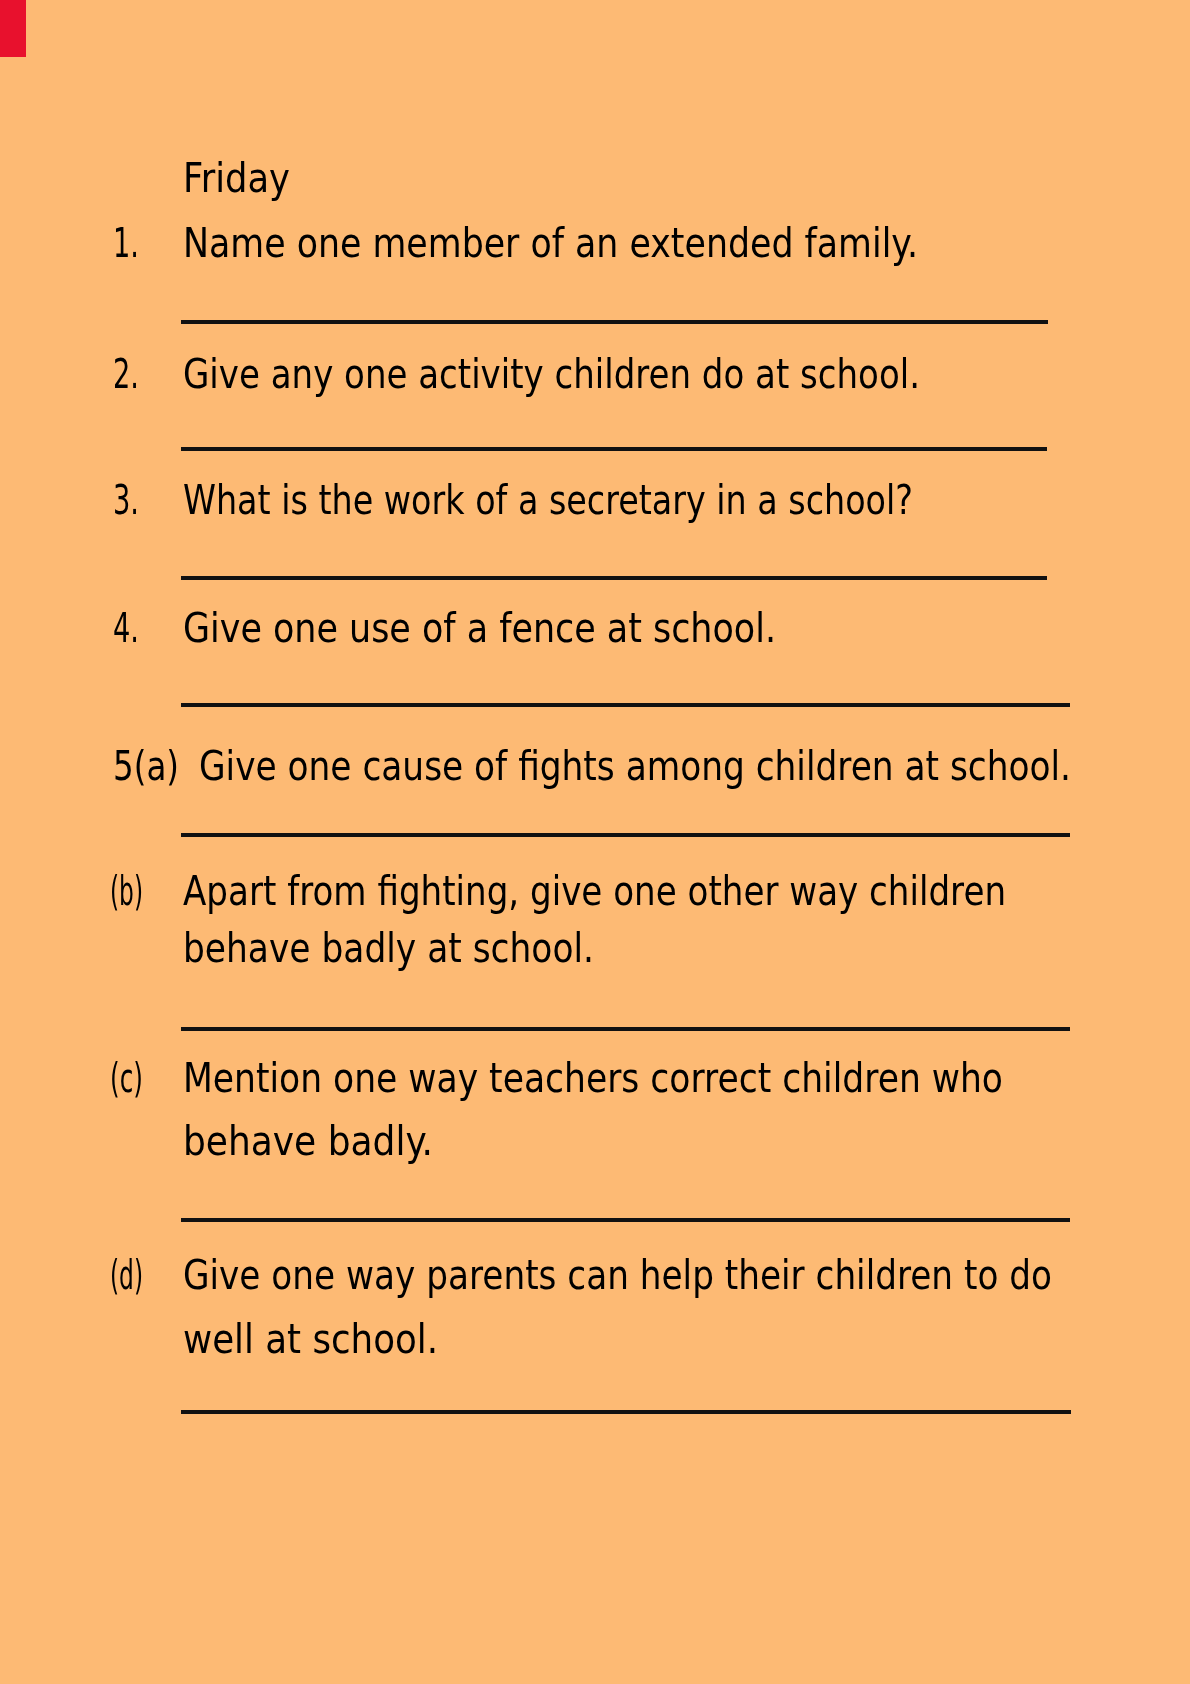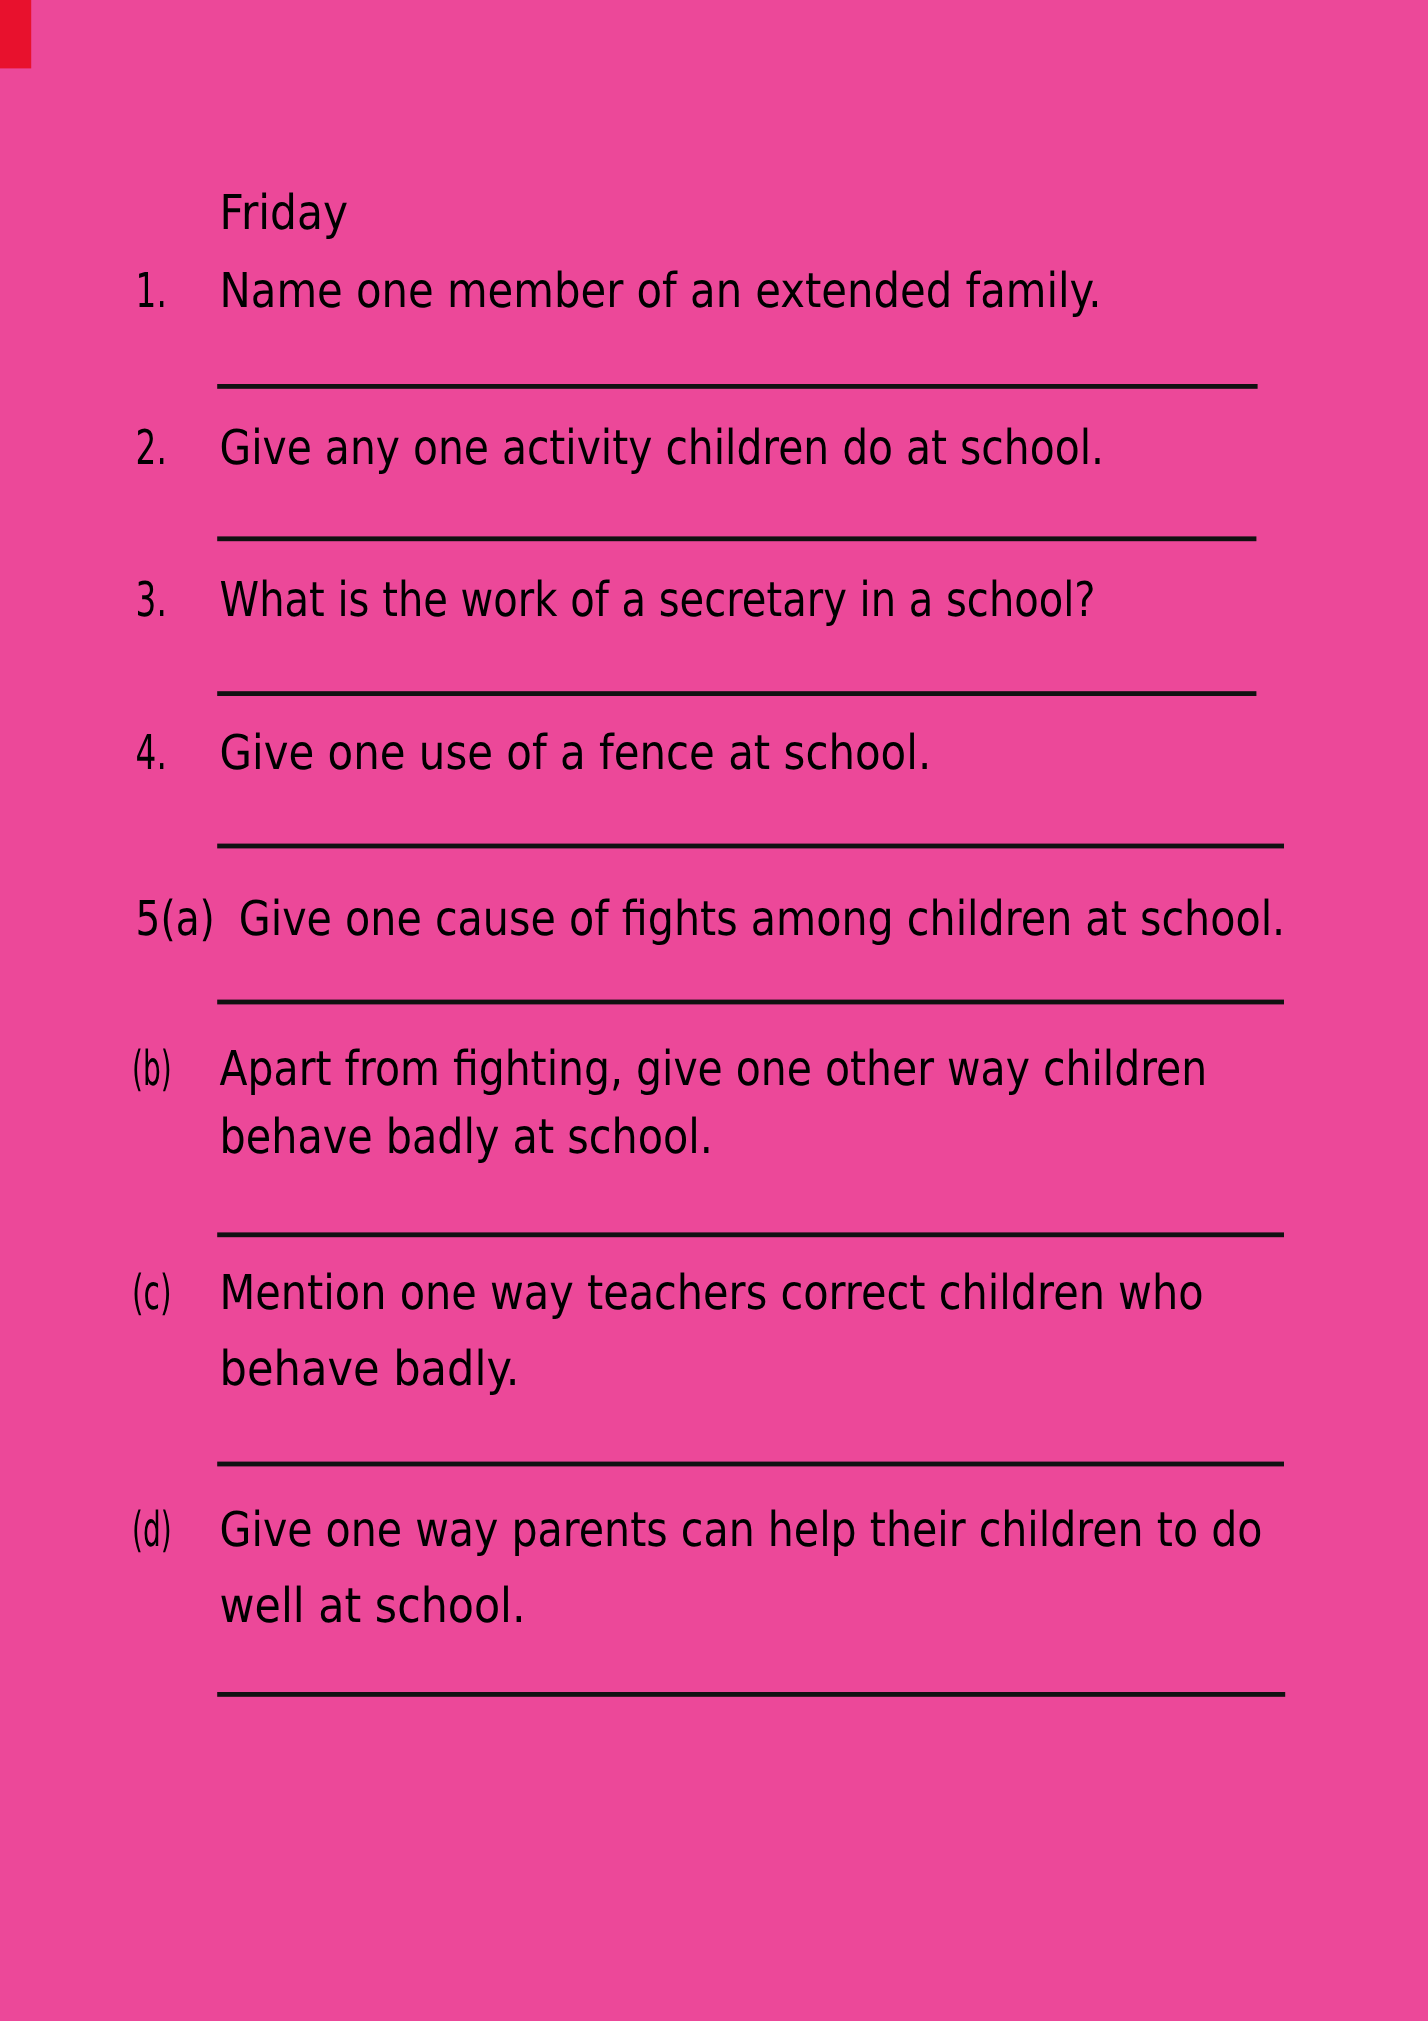--- a/index.html
+++ b/index.html
@@ -28,21 +28,21 @@
   }
   .corner-mark {
     position: absolute;
     left: 0; top: 0;
     width: 26px; height: 57px;
   }
 </style>
 </head>
 <body>
 
-<div class="page" style="background: #ec4899;">
+<div class="page" style="background: #fdba74;">
 
   <div class="corner-mark" style="background: rgb(232, 17, 45);"></div>
 
   <div class="txt" style="left: 183px; top: 155px; color: rgb(0, 0, 0); transform: scaleX(0.882588);">Friday</div>
 
   <div class="txt" style="left: 113px; top: 220px; color: rgb(0, 0, 0); transform: scaleX(0.68113);">1.</div>
   <div class="txt" style="left: 183px; top: 220px; color: rgb(0, 0, 0); transform: scaleX(0.869597);">Name one member of an extended family.</div>
   <div class="rule" style="left: 181px; top: 320px; width: 867px; background: rgb(17, 17, 17);"></div>
 
   <div class="txt" style="left: 113px; top: 351px; color: rgb(0, 0, 0); transform: scaleX(0.68113);">2.</div>

